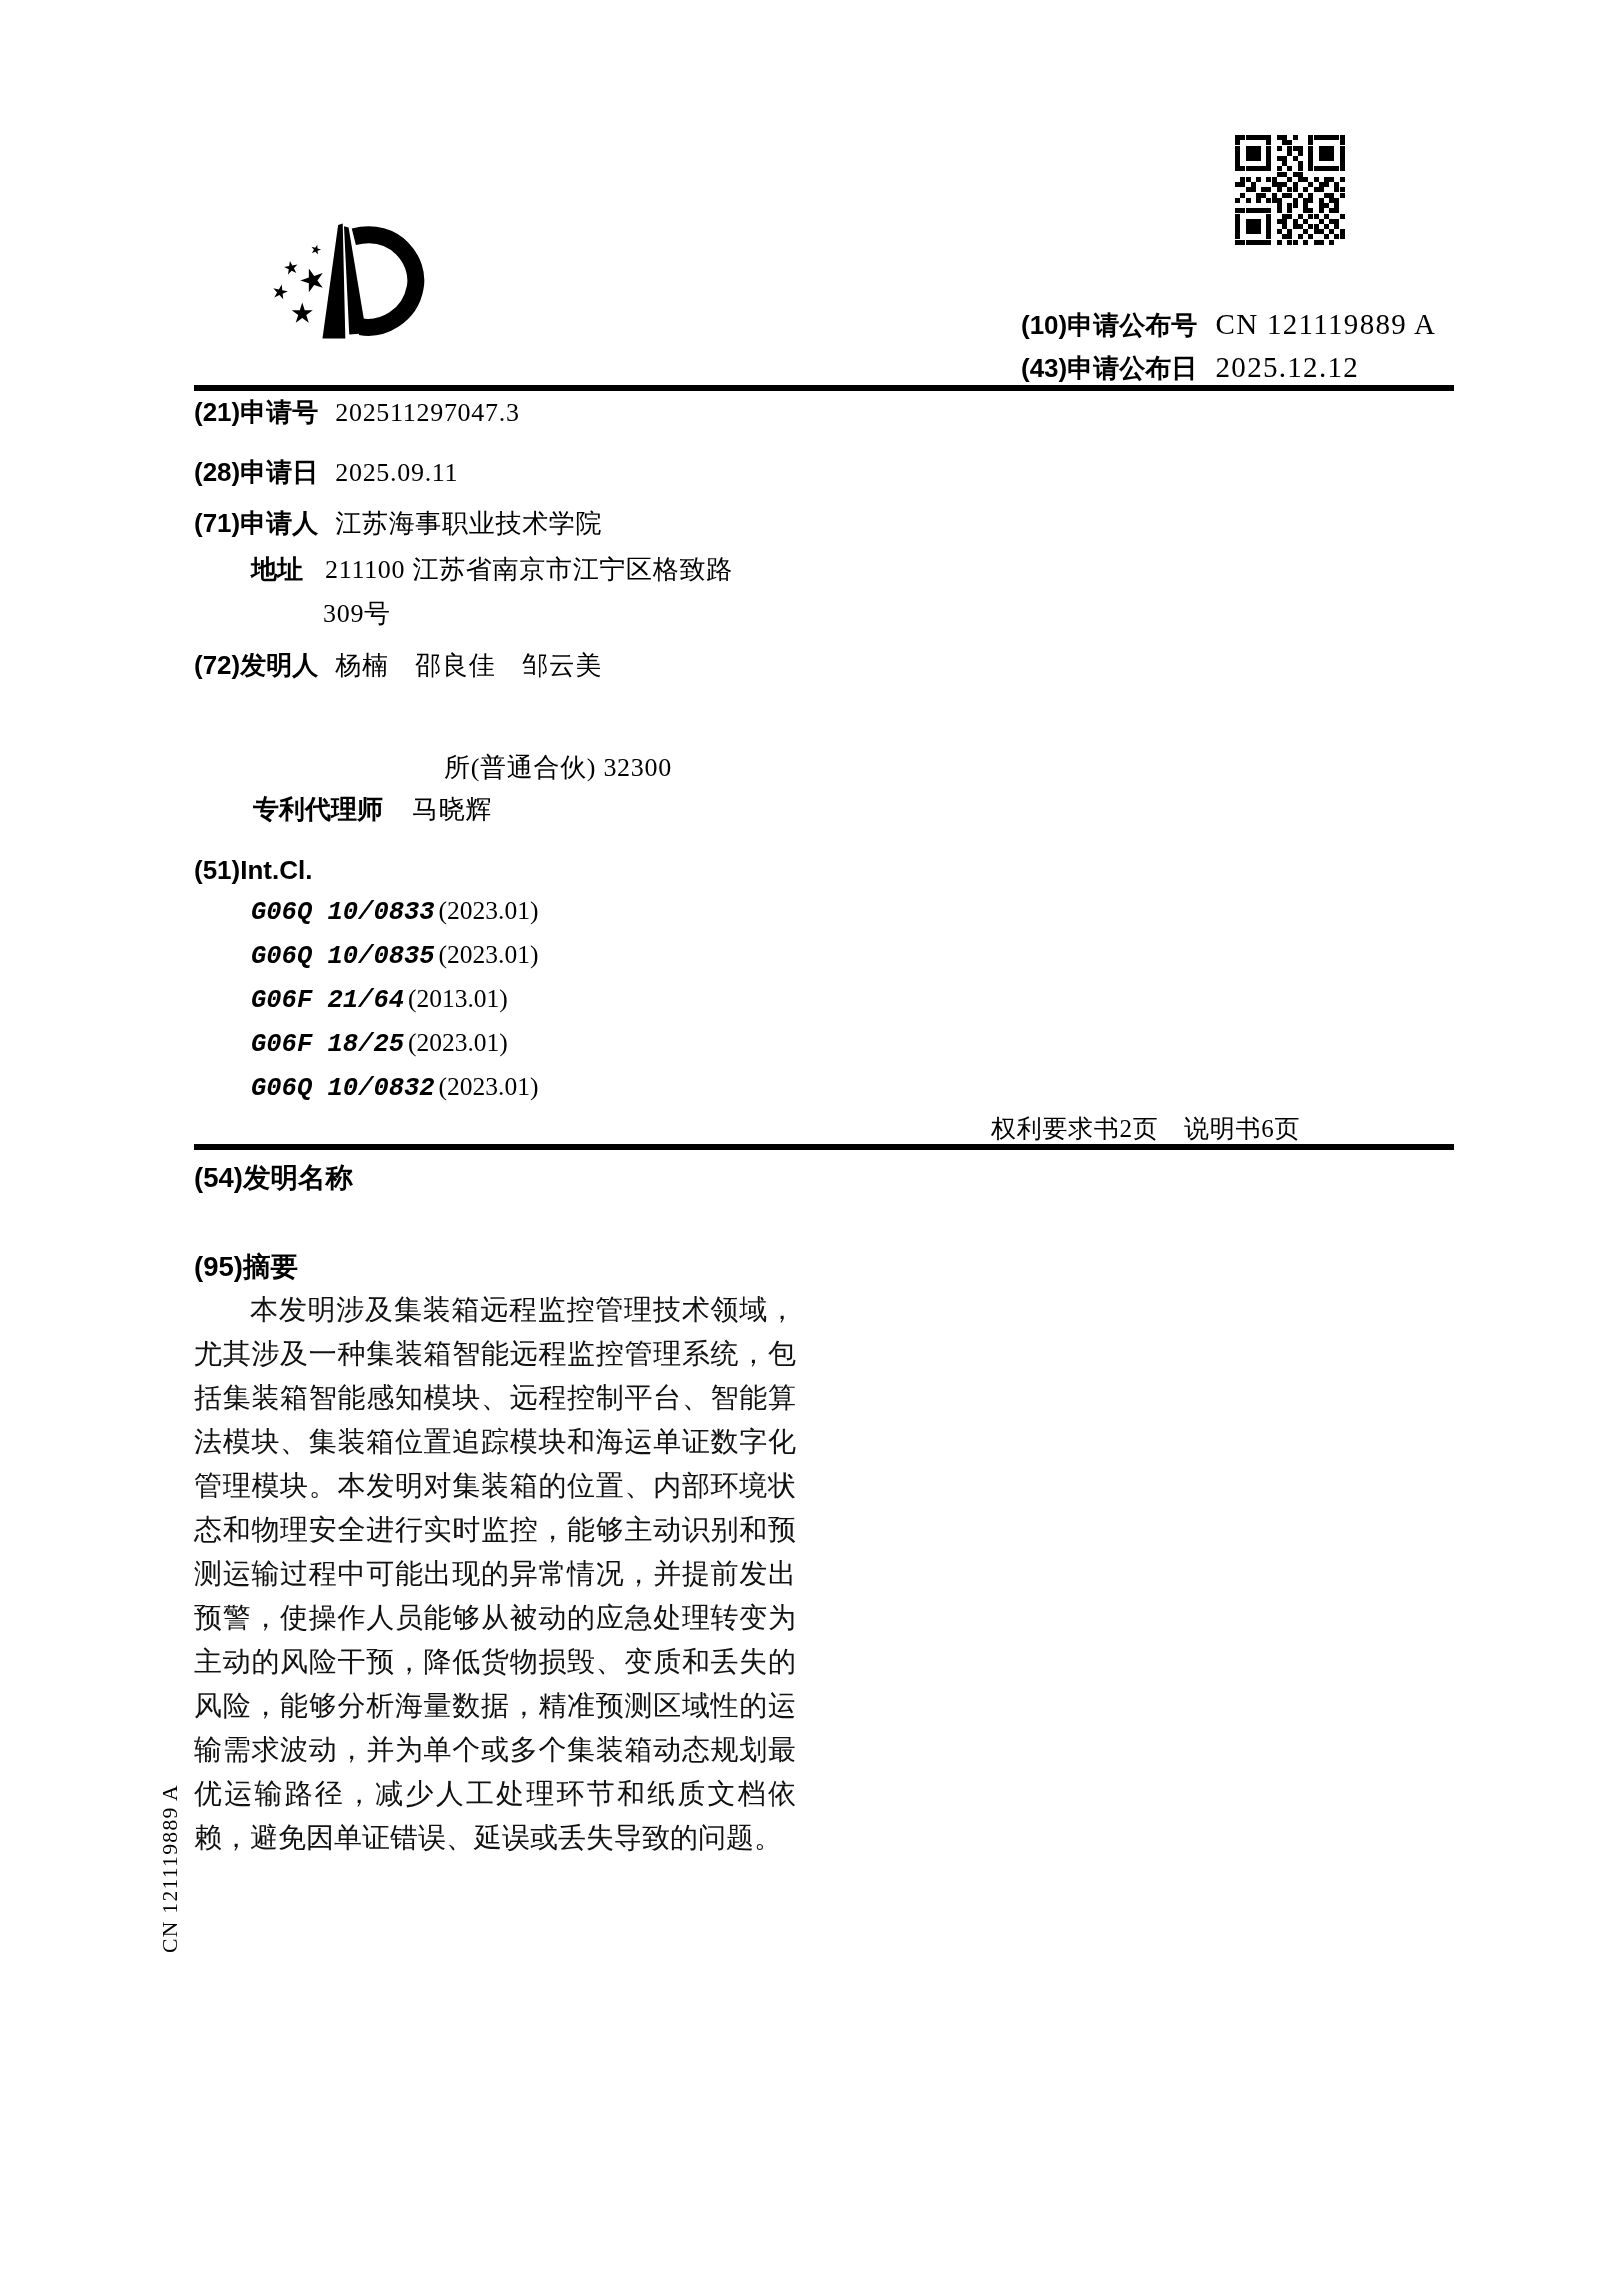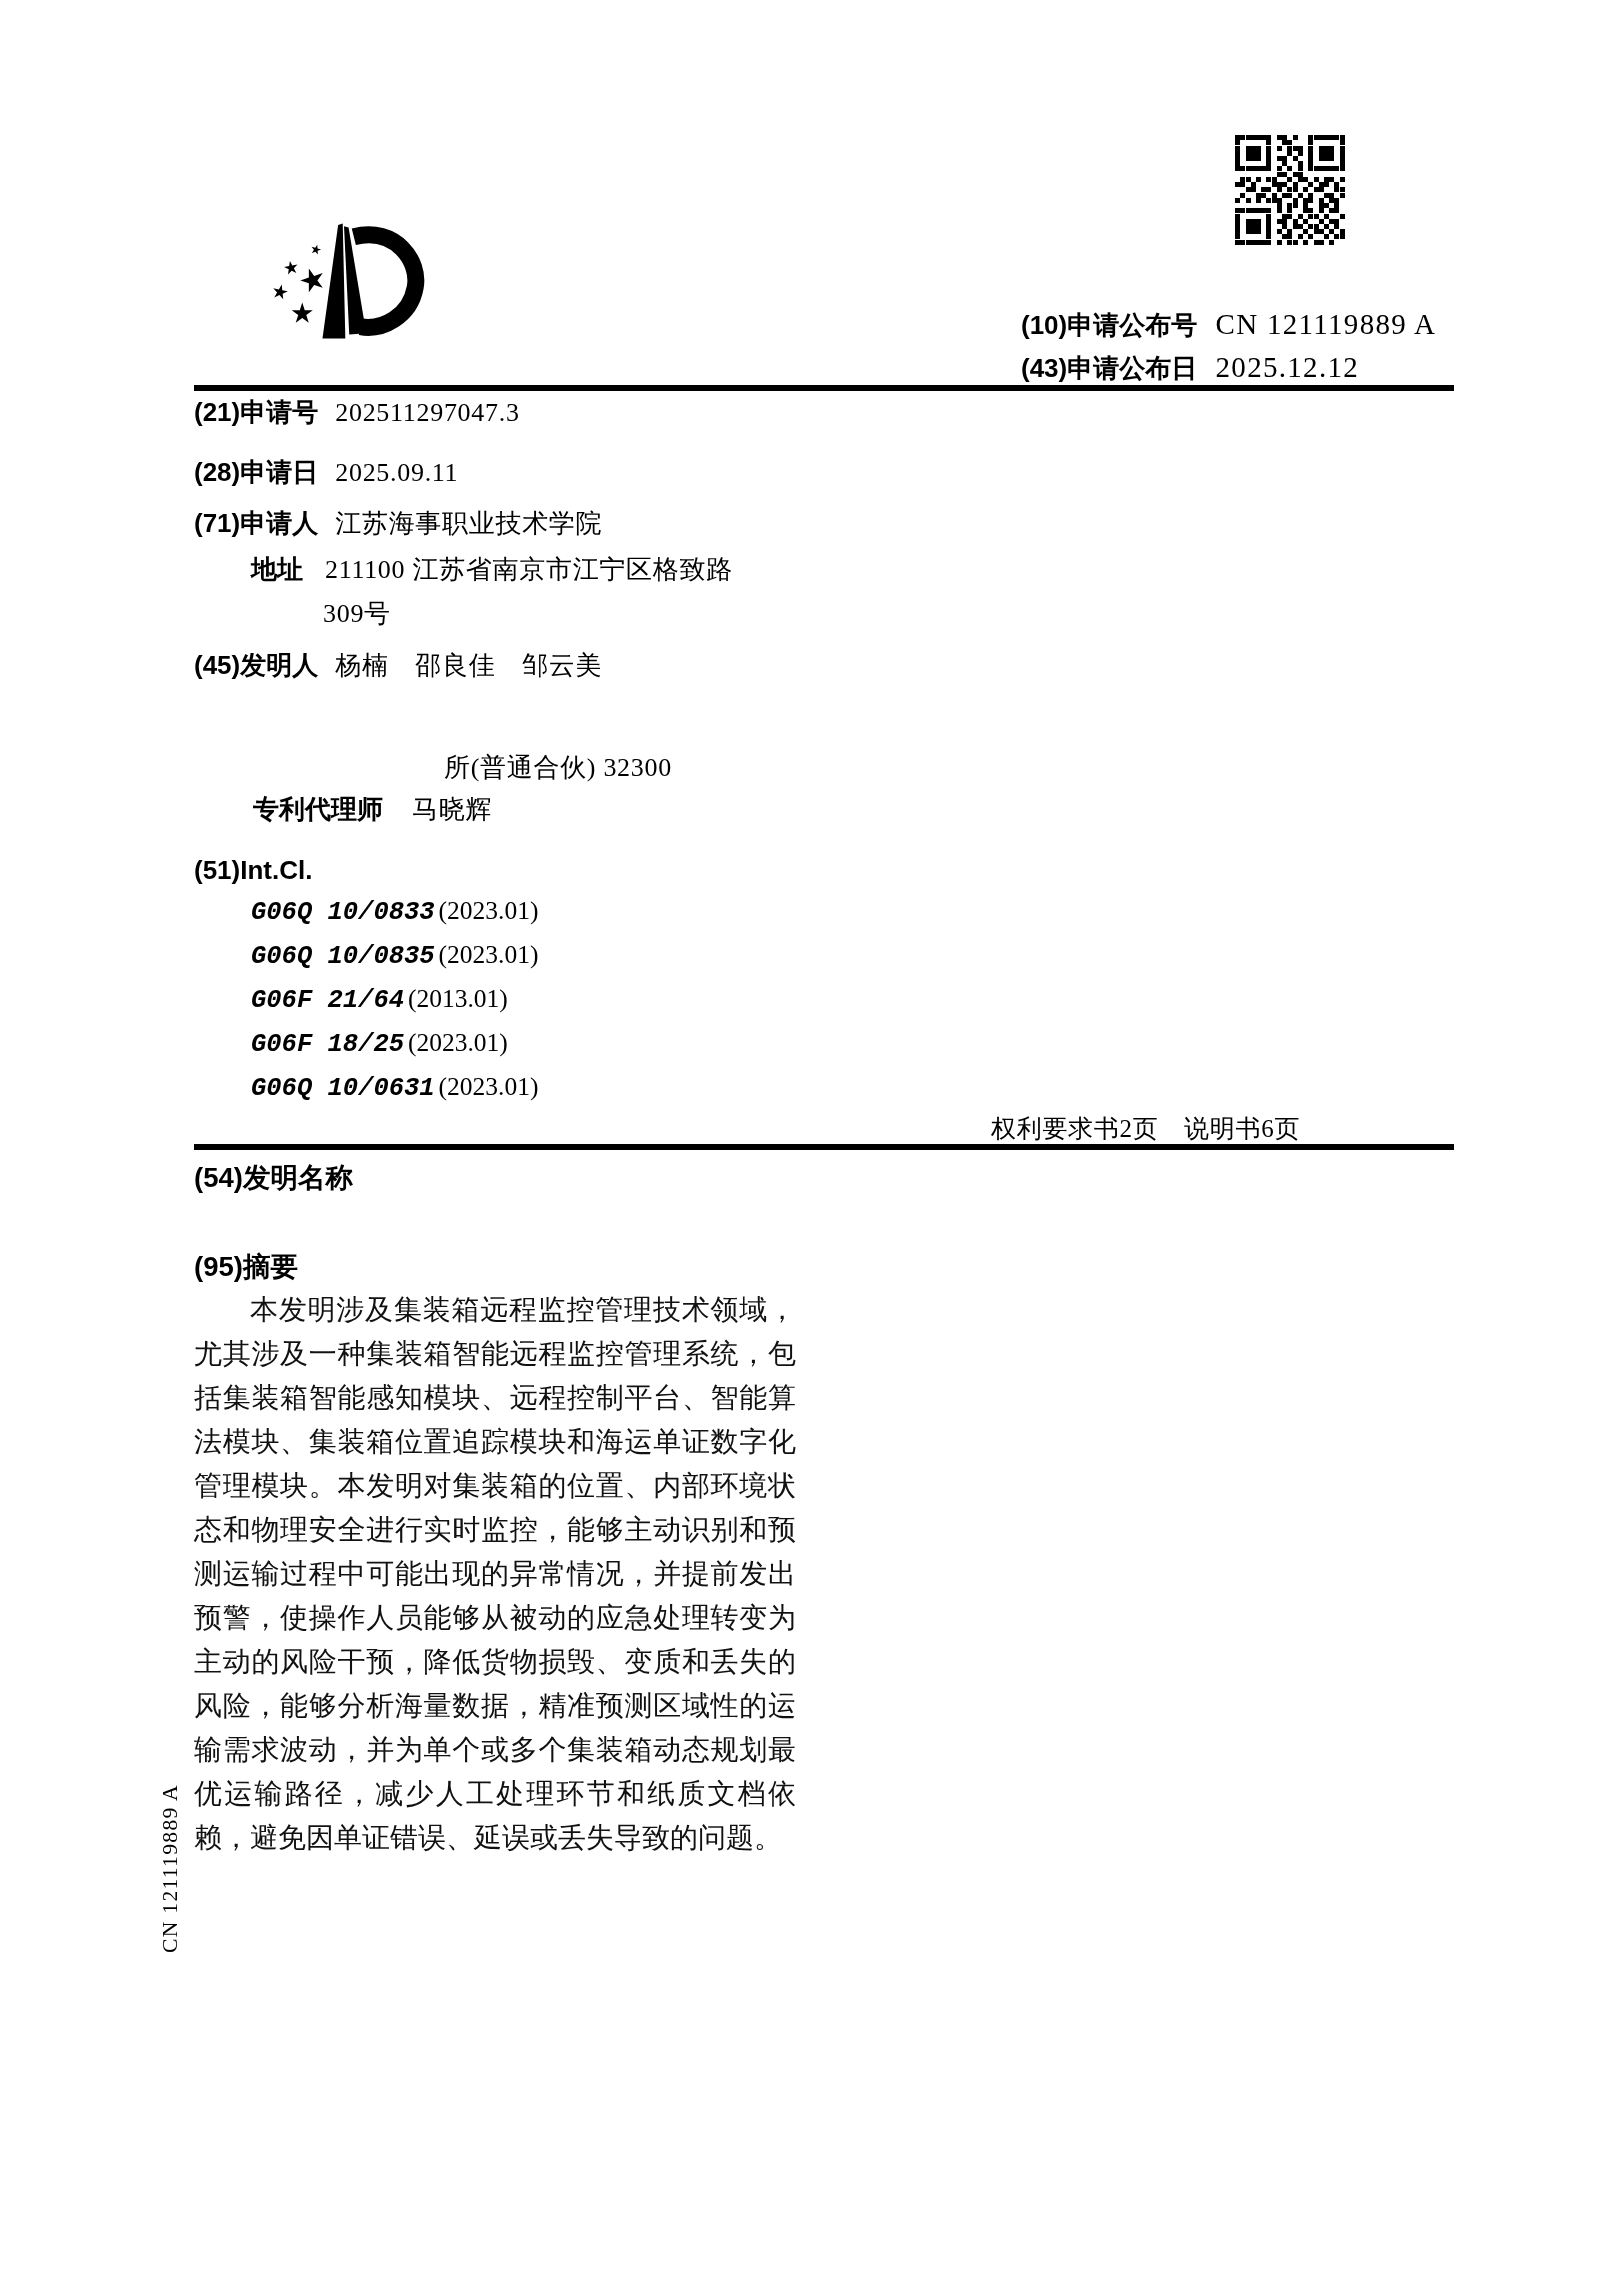--- a/index.html
+++ b/index.html
@@ -306,21 +306,21 @@
   <div class="line" style="left:194px;top:509px;">
     <span class="lbl">(71)申请人</span><span class="val">江苏海事职业技术学院</span>
   </div>
   <div class="line" style="left:251px;top:555px;">
     <span class="lbl">地址</span><span class="val" style="margin-left:22px;">211100 江苏省南京市江宁区格致路</span>
   </div>
   <div class="line" style="left:323px;top:599px;">
     <span class="val" style="margin-left:0;">309号</span>
   </div>
   <div class="line" style="left:194px;top:651px;">
-    <span class="lbl">(45)发明人</span><span class="val">杨楠　邵良佳　邹云美</span>
+    <span class="lbl">(72)发明人</span><span class="val">杨楠　邵良佳　邹云美</span>
   </div>
   <div class="line" style="left:444px;top:753px;">
     <span class="val" style="margin-left:0;">所(普通合伙)  32300</span>
   </div>
   <div class="line" style="left:253px;top:795px;">
     <span class="lbl">专利代理师</span><span class="val" style="margin-left:29px;">马晓辉</span>
   </div>
   <div class="line" style="left:194px;top:856px;">
     <span class="lbl">(51)Int.Cl.</span>
   </div>
@@ -331,21 +331,21 @@
   <div class="line ipc" style="left:251px;top:940px;">
     <span class="code">G06Q 10/0835</span><span class="ver">(2023.01)</span>
   </div>
   <div class="line ipc" style="left:251px;top:984px;">
     <span class="code">G06F 21/64</span><span class="ver">(2013.01)</span>
   </div>
   <div class="line ipc" style="left:251px;top:1028px;">
     <span class="code">G06F 18/25</span><span class="ver">(2023.01)</span>
   </div>
   <div class="line ipc" style="left:251px;top:1072px;">
-    <span class="code">G06Q 10/0631</span><span class="ver">(2023.01)</span>
+    <span class="code">G06Q 10/0832</span><span class="ver">(2023.01)</span>
   </div>
 
   <div class="abs pagesinfo">权利要求书2页　说明书6页</div>
 
   <div class="rule" style="top:1144px;"></div>
 
   <div class="abs sectlbl" style="left:194px;top:1160px;">(54)发明名称</div>
   <div class="abs sectlbl" style="left:194px;top:1249px;">(95)摘要</div>
   <div class="abs abstract">本发明涉及集装箱远程监控管理技术领域，尤其涉及一种集装箱智能远程监控管理系统，包括集装箱智能感知模块、远程控制平台、智能算法模块、集装箱位置追踪模块和海运单证数字化管理模块。本发明对集装箱的位置、内部环境状态和物理安全进行实时监控，能够主动识别和预测运输过程中可能出现的异常情况，并提前发出预警，使操作人员能够从被动的应急处理转变为主动的风险干预，降低货物损毁、变质和丢失的风险，能够分析海量数据，精准预测区域性的运输需求波动，并为单个或多个集装箱动态规划最优运输路径，减少人工处理环节和纸质文档依赖，避免因单证错误、延误或丢失导致的问题。</div>
 

